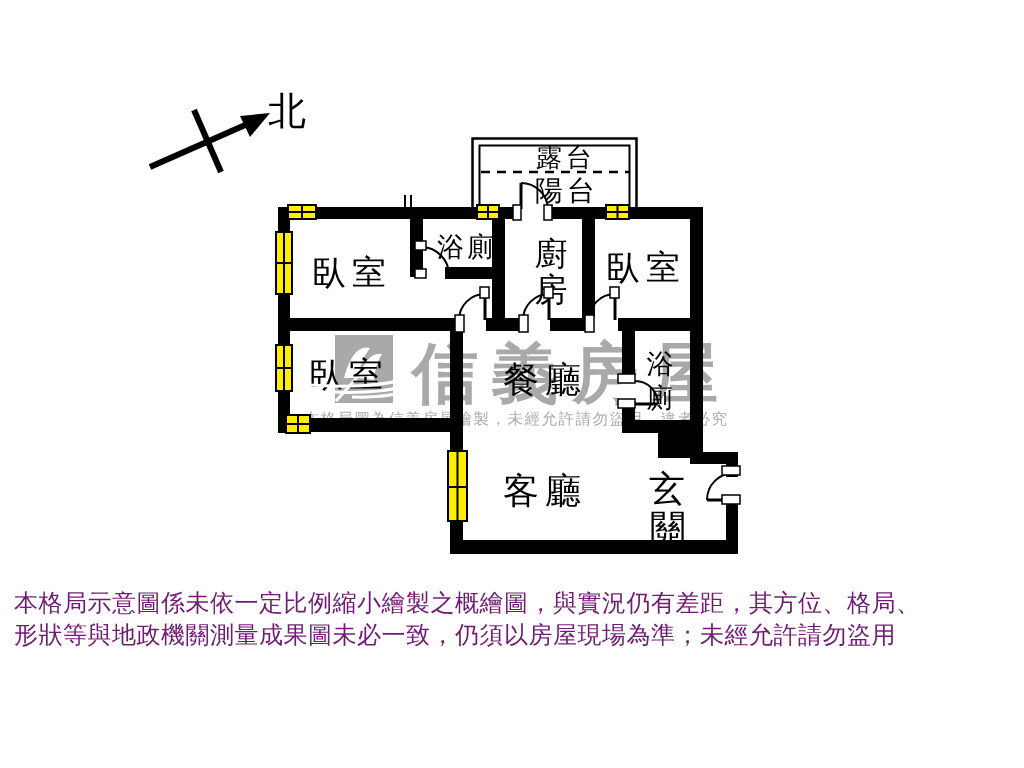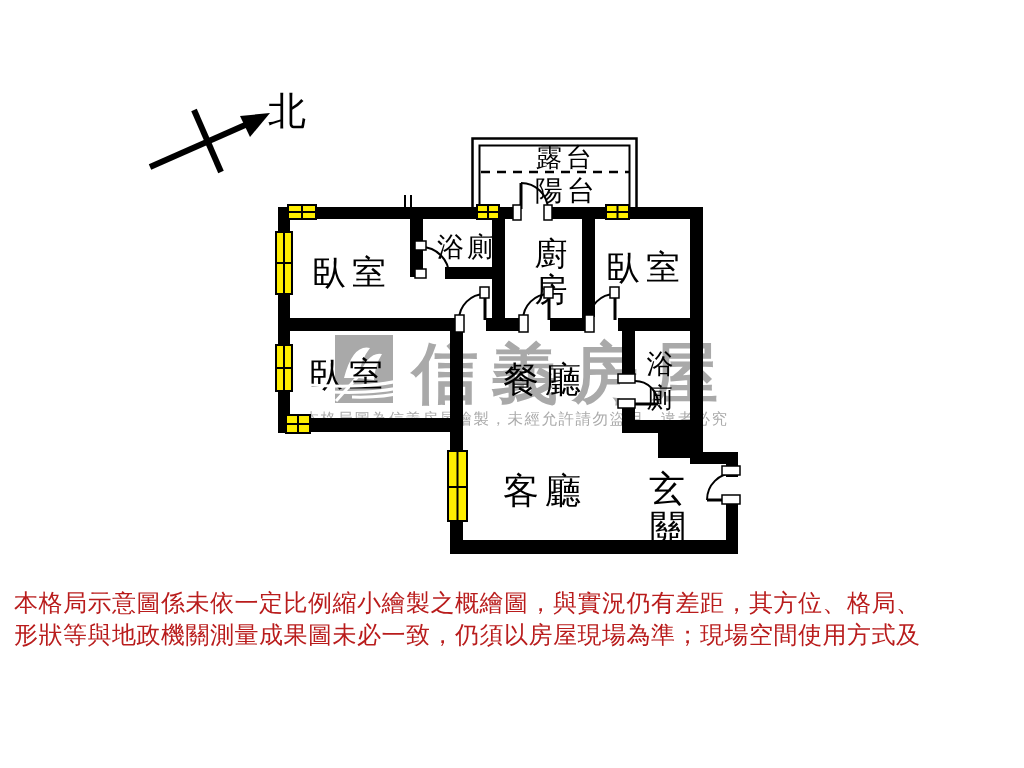--- a/index.html
+++ b/index.html
@@ -2,21 +2,21 @@
 <html><head>
 <meta charset="utf-8">
 <style>
   html,body{margin:0;padding:0;background:#ffffff;}
   #stage{position:relative;width:1024px;height:768px;background:#ffffff;overflow:hidden;
          font-family:"Liberation Serif","DejaVu Serif",serif;}
   #plan-svg{position:absolute;left:0;top:0;}
   .room-label{fill:#000000;font-family:"Liberation Serif","DejaVu Serif",serif;}
   .wm-brand{fill:#a9a9a9;font-weight:bold;font-family:"Liberation Serif","DejaVu Serif",serif;}
   .wm-notice{fill:#ababab;font-family:"Liberation Serif","DejaVu Serif",serif;}
-  #disclaimer{position:absolute;left:14px;top:588px;width:1004px;color:#b91c1c;
+  #disclaimer{position:absolute;left:14px;top:588px;width:1004px;color:#701a75;
               font-size:24px;line-height:31.5px;white-space:nowrap;letter-spacing:0.5px;}
 </style>
 </head>
 <body>
 
 <div id="stage">
 <svg id="plan-svg" width="1024" height="768" viewBox="0 0 1024 768">
 
   <g>
     <rect x="335" y="335" width="58" height="68" fill="#a9a9a9"></rect>
@@ -172,15 +172,15 @@
   <g>
     <line x1="150" y1="167" x2="252" y2="122" stroke="#000" stroke-width="6"></line>
     <polygon points="270,113 240,116 250,137" fill="#000"></polygon>
     <line x1="194" y1="110" x2="221" y2="172" stroke="#000" stroke-width="6"></line>
     <text x="287" y="124" font-size="38" text-anchor="middle" fill="#000" class="room-label">北</text>
   </g>
 </svg>
 
   <div id="disclaimer">
     <div>本格局示意圖係未依一定比例縮小繪製之概繪圖，與實況仍有差距，其方位、格局、</div>
-    <div>形狀等與地政機關測量成果圖未必一致，仍須以房屋現場為準；現場空間使用方式及</div>
+    <div>形狀等與地政機關測量成果圖未必一致，仍須以房屋現場為準；未經允許請勿盜用</div>
   </div>
 </div>
 
 </body></html>

